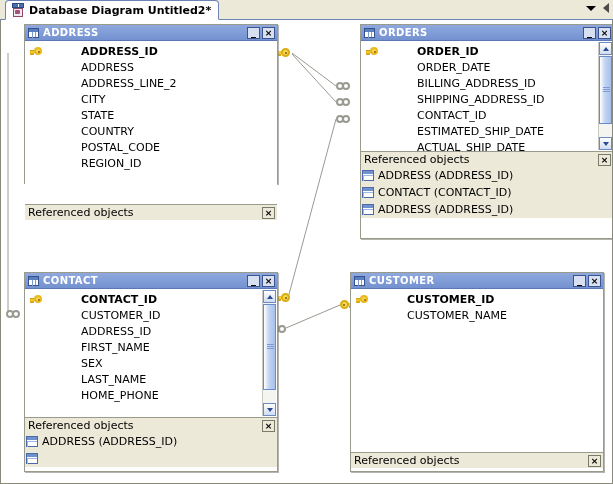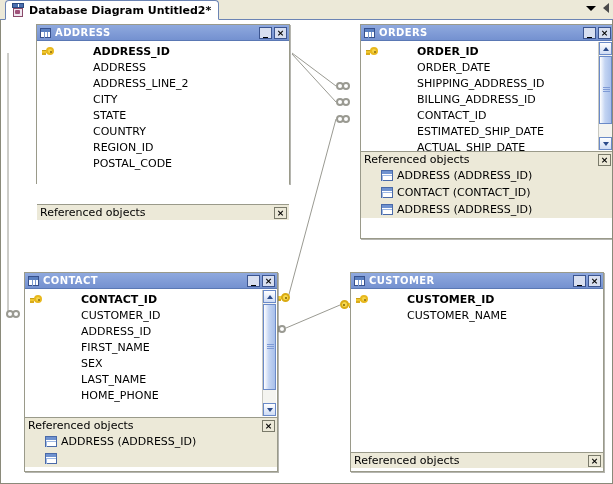--- a/index.html
+++ b/index.html
@@ -192,21 +192,21 @@
     display:flex;align-items:center;padding:0 2px 0 3px;box-sizing:border-box;
   }
   .foot-label{font-size:11px;color:#000;flex:1 1 auto;white-space:nowrap;}
   .foot-x{
     width:13px;height:12px;background:#ece9d8;border:1px solid #7a7a6a;
     font-size:9px;line-height:10px;text-align:center;font-weight:bold;color:#000;
     box-sizing:border-box;flex:0 0 auto;
   }
   .refs{background:#ece9d8;padding:0;}
   .ref{
-    height:17px;display:flex;align-items:center;padding-left:20px;
+    height:17px;display:flex;align-items:center;padding-left:1px;
     font-size:11px;color:#000;white-space:nowrap;
   }
   .ref-icon{
     width:12px;height:11px;flex:0 0 auto;position:relative;
     background:#ffffff;border:1px solid #4a6aa8;box-sizing:border-box;
   }
   .ref-icon:before{
     content:"";position:absolute;left:0;right:0;top:0;height:3px;background:#6f92cf;
   }
   .ref-icon:after{
@@ -308,21 +308,21 @@
     <span class="epkey flip" style="left:340px;top:280px;">
       <i class="k-s"></i>
         <i class="k-t"></i>
         <i class="k-r"></i>
     </span>
     <span class="eplink" style="left:6px;top:290px;">
       <i class="a"></i>
         <i class="b"></i>
     </span>
 
-    <div class="tbl" style="left:36px;top:4px;width:254px;height:160px;">
+    <div class="tbl" style="left:24px;top:4px;width:254px;height:160px;">
       <div class="tbl-hdr">
         <span class="grid-icon"></span>
         <span class="tbl-name">ADDRESS</span>
         <span class="win-btns">
           <span class="win-btn min">
             <span>_</span>
             </span>
           <span class="win-btn">
             <span>×</span>
             </span>
@@ -355,25 +355,25 @@
           <div class="col">
             <span class="cspace"></span>
               <span class="cname">STATE</span>
             </div>
           <div class="col">
             <span class="cspace"></span>
               <span class="cname">COUNTRY</span>
             </div>
           <div class="col">
             <span class="cspace"></span>
+              <span class="cname">POSTAL_CODE</span>
+            </div>
+          <div class="col">
+            <span class="cspace"></span>
               <span class="cname">REGION_ID</span>
-            </div>
-          <div class="col">
-            <span class="cspace"></span>
-              <span class="cname">POSTAL_CODE</span>
             </div>
         </div>
       </div>
       <div class="tbl-foot">
         <span class="foot-label">Referenced objects</span>
         <span class="foot-x">×</span>
       </div>
     </div>
 
     <div class="tbl" style="left:360px;top:4px;width:254px;height:215px;">
@@ -400,25 +400,25 @@
                 </span>
             </span>
             <span class="cname">ORDER_ID</span>
           </div>
           <div class="col">
             <span class="cspace"></span>
               <span class="cname">ORDER_DATE</span>
             </div>
           <div class="col">
             <span class="cspace"></span>
+              <span class="cname">BILLING_ADDRESS_ID</span>
+            </div>
+          <div class="col">
+            <span class="cspace"></span>
               <span class="cname">SHIPPING_ADDRESS_ID</span>
-            </div>
-          <div class="col">
-            <span class="cspace"></span>
-              <span class="cname">BILLING_ADDRESS_ID</span>
             </div>
           <div class="col">
             <span class="cspace"></span>
               <span class="cname">CONTACT_ID</span>
             </div>
           <div class="col">
             <span class="cspace"></span>
               <span class="cname">ESTIMATED_SHIP_DATE</span>
             </div>
           <div class="col">

